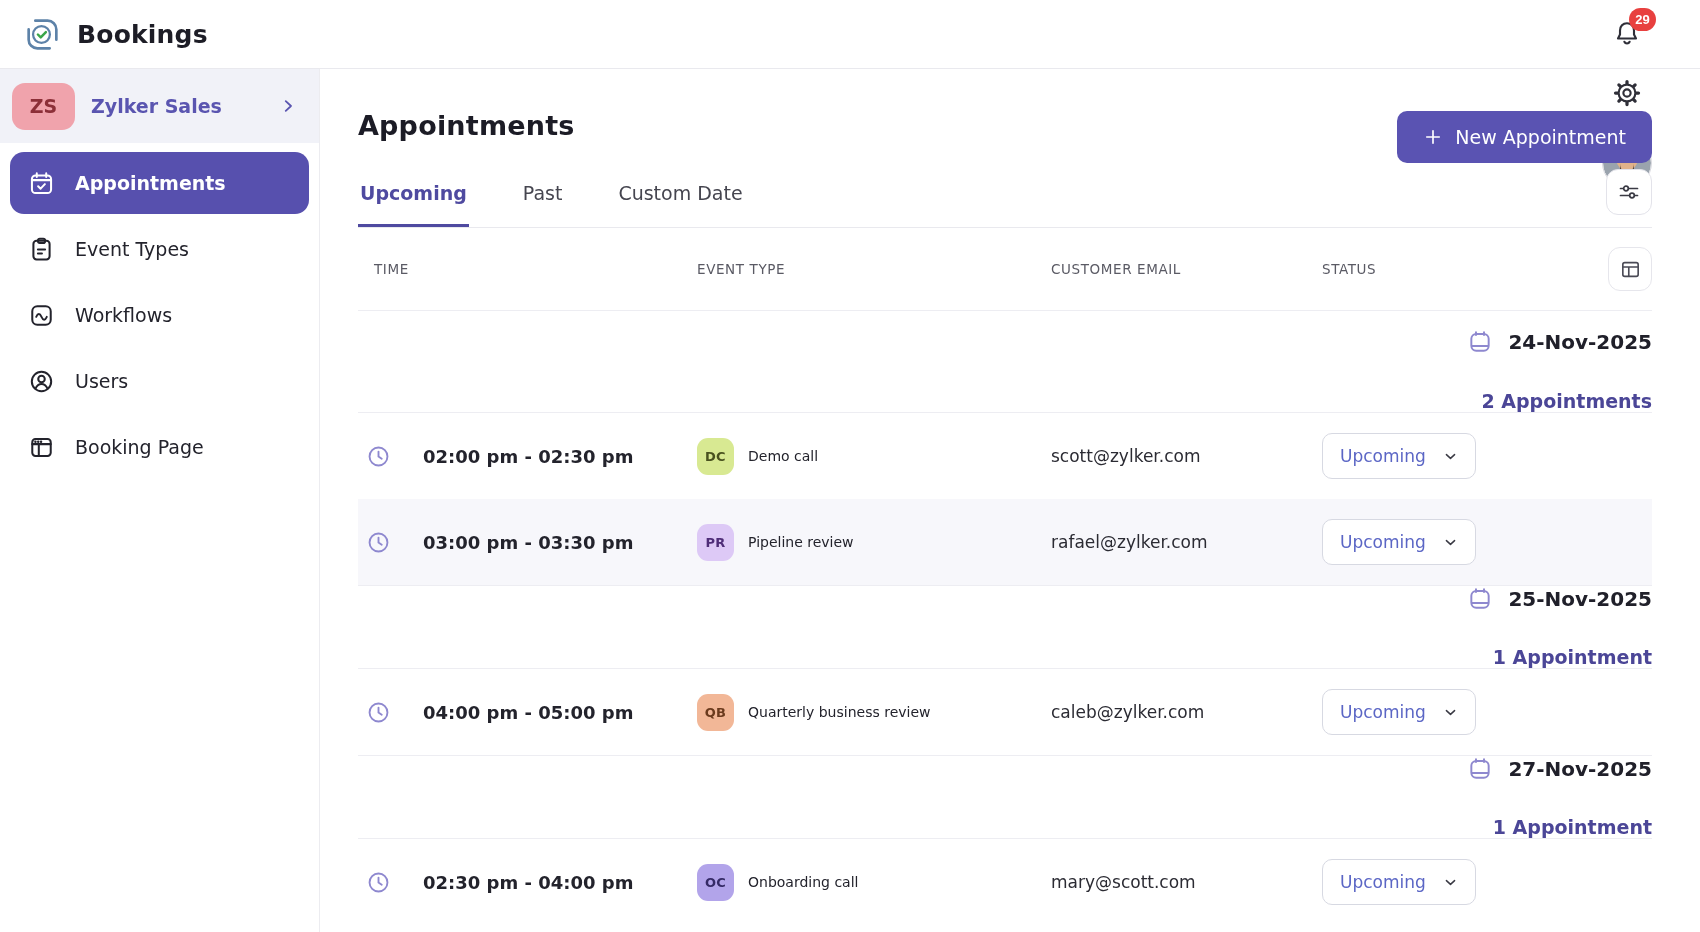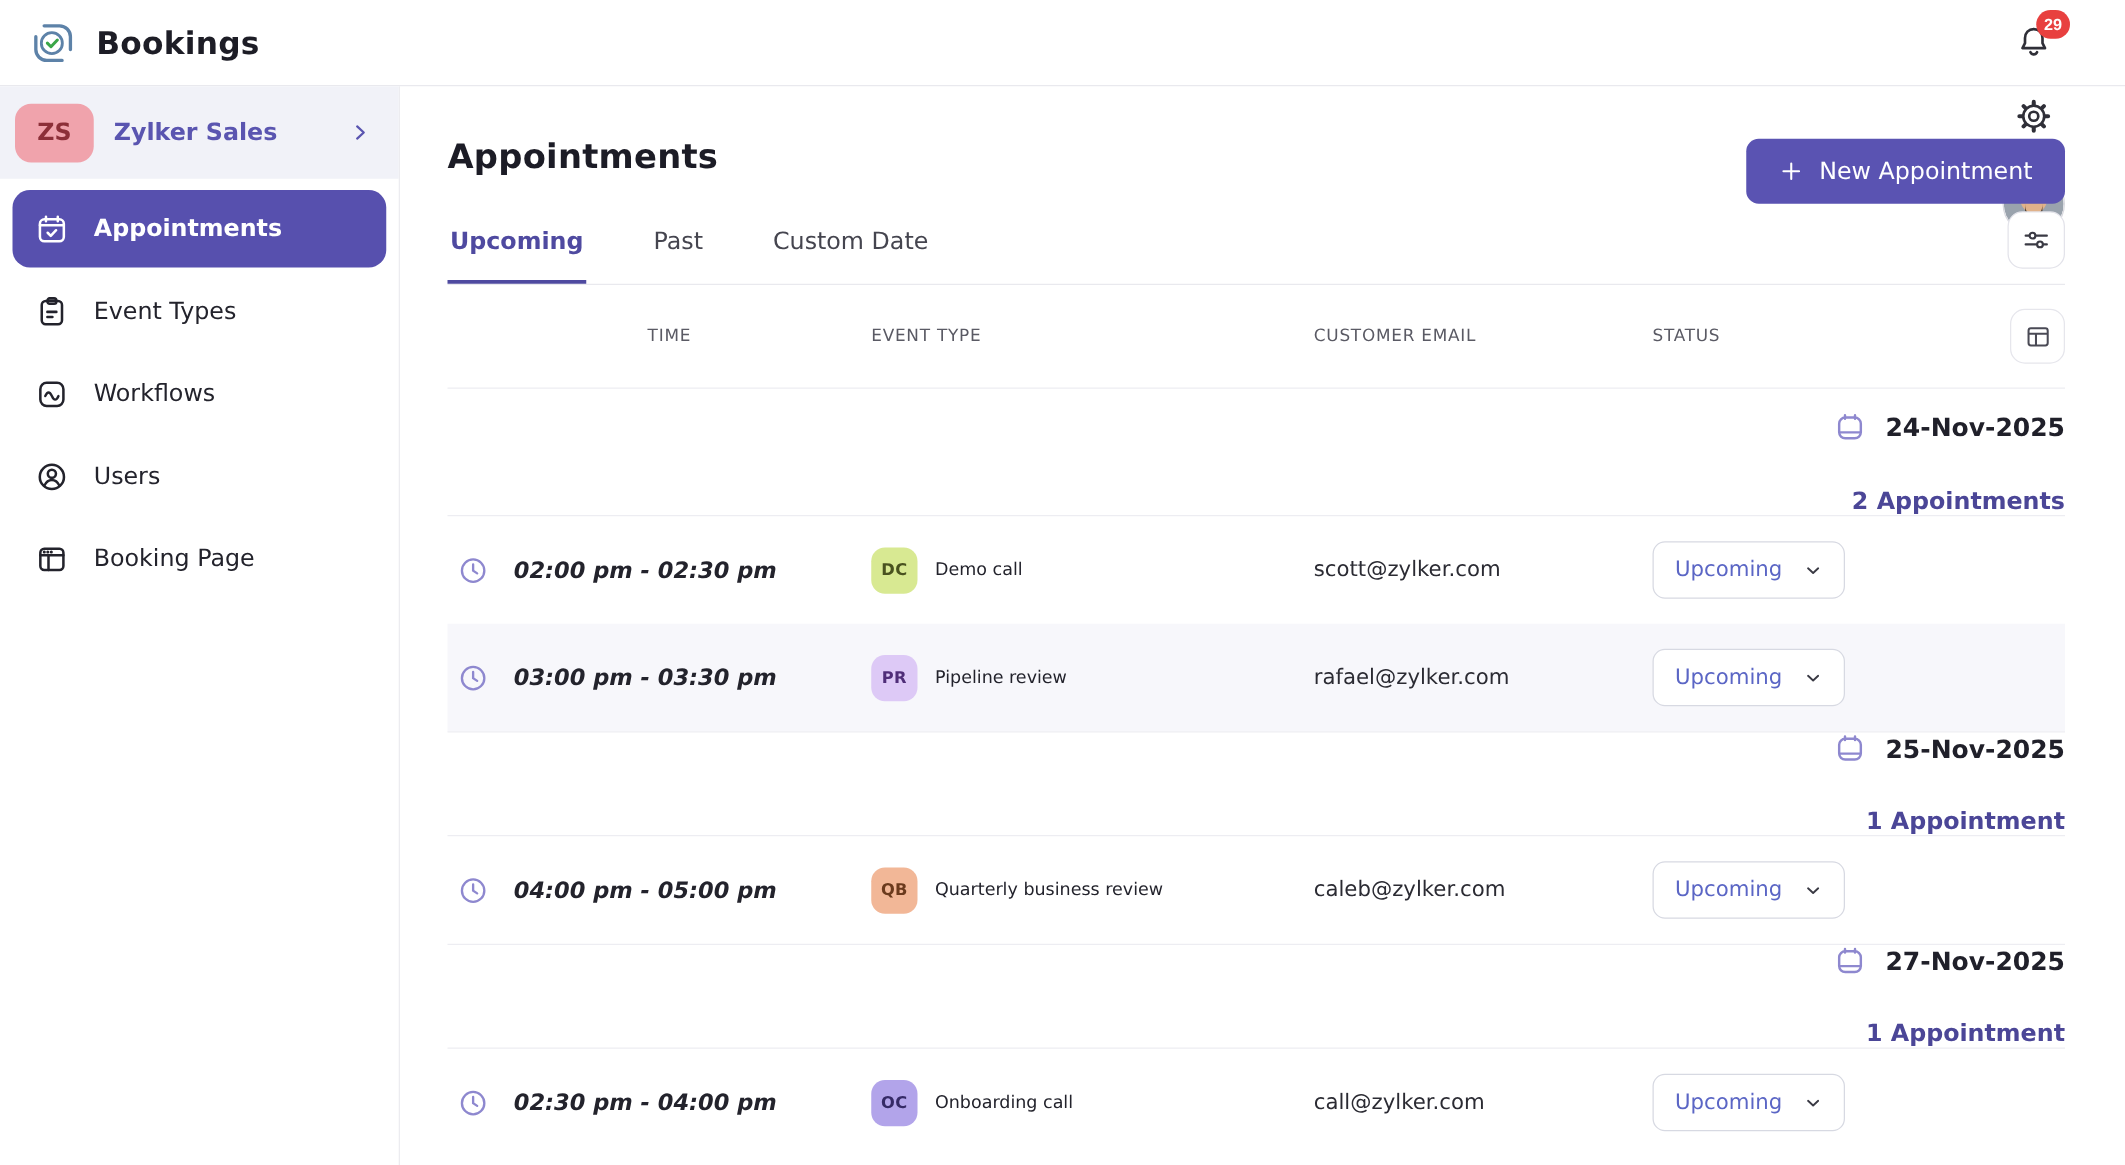--- a/index.html
+++ b/index.html
@@ -133,21 +133,21 @@
   }
   .col-header {
     height: 83px;
     border-bottom: 1px solid #ededf2;
     position: relative;
   }
   .col-label {
     font-size: 13.5px; font-weight: 500; color: #5a5a64;
     letter-spacing: 0.6px;
   }
-  .col-label.first { padding-left: 16px; text-align: center; }
+  .col-label.first { padding-left: 16px; }
   .col-chooser {
     position: absolute; right: 0; top: 50%; transform: translateY(-50%);
     width: 44px; height: 44px;
     border: 1px solid #e6e6ec; border-radius: 12px;
     background: #fff; cursor: pointer;
     display: flex; align-items: center; justify-content: center;
   }
 
   .groups { margin-top: 18px; }
   .group-header {
@@ -156,21 +156,21 @@
     border-bottom: 1px solid #ededf2;
     flex-direction: column;
   }
   .group + .group .group-header { border-top: 1px solid #ededf2; }
   .gh-left { display: flex; align-items: center; gap: 15px; padding-left: 8px; }
   .gh-date { font-size: 20px; font-weight: 700; color: #20202a; }
   .gh-count { font-size: 19px; font-weight: 600; color: #4b4697; }
 
   .row { height: 86px; cursor: pointer; }
   .row.shaded { background: #f7f7fb; }
-  .time-cell { display: flex; align-items: center; gap: 20px; padding-left: 8px; font-style: italic; }
+  .time-cell { display: flex; align-items: center; gap: 32px; padding-left: 8px; }
   .time-text { font-size: 18px; font-weight: 600; color: #23232c; }
   .event-cell { display: flex; align-items: center; gap: 14px; }
   .event-badge {
     width: 37px; height: 37px; border-radius: 11px;
     display: flex; align-items: center; justify-content: center;
     font-size: 13px; font-weight: 700; letter-spacing: 0.3px;
   }
   .event-name { font-size: 14px; color: #23232c; }
   .email-cell { font-size: 17px; color: #2b2b33; }
   .status-btn {
@@ -518,21 +518,21 @@
                   <circle cx="12" cy="12" r="8.6"></circle>
                   <path d="M12 7.3V12l3.1 2.1"></path>
                 </svg>
             </span>
             <span class="time-text">02:30 pm - 04:00 pm</span>
           </div>
           <div class="event-cell">
             <span class="event-badge" style="background: rgb(178, 164, 234); color: rgb(53, 42, 102);">OC</span>
             <span class="event-name">Onboarding call</span>
           </div>
-          <div class="email-cell">call@zylker.com</div>
+          <div class="email-cell">mary@scott.com</div>
           <div class="status-cell">
             <button class="status-btn">
               <span>Upcoming</span>
               <span>
                 <svg width="15" height="15" viewBox="0 0 24 24" fill="none" stroke="#3a3a44" stroke-width="2.4" stroke-linecap="round" stroke-linejoin="round">
                     <path d="M5.5 9l6.5 6 6.5-6"></path>
                   </svg>
               </span>
             </button>
           </div>

